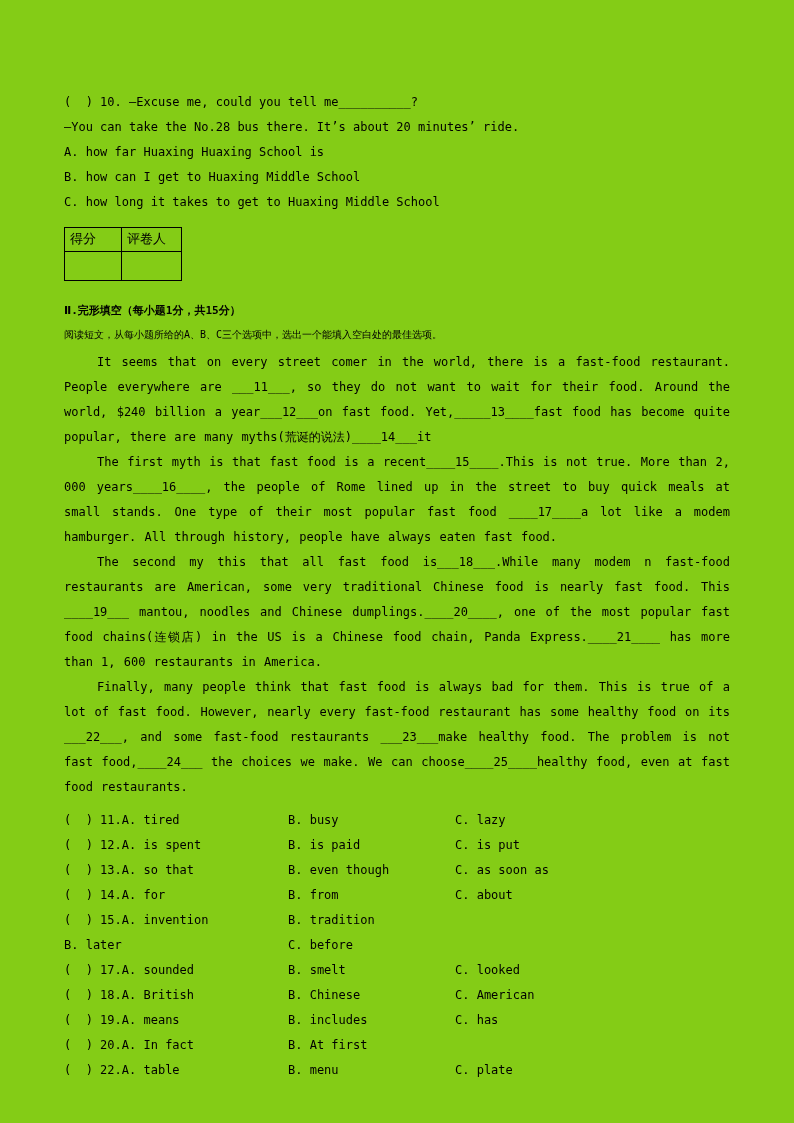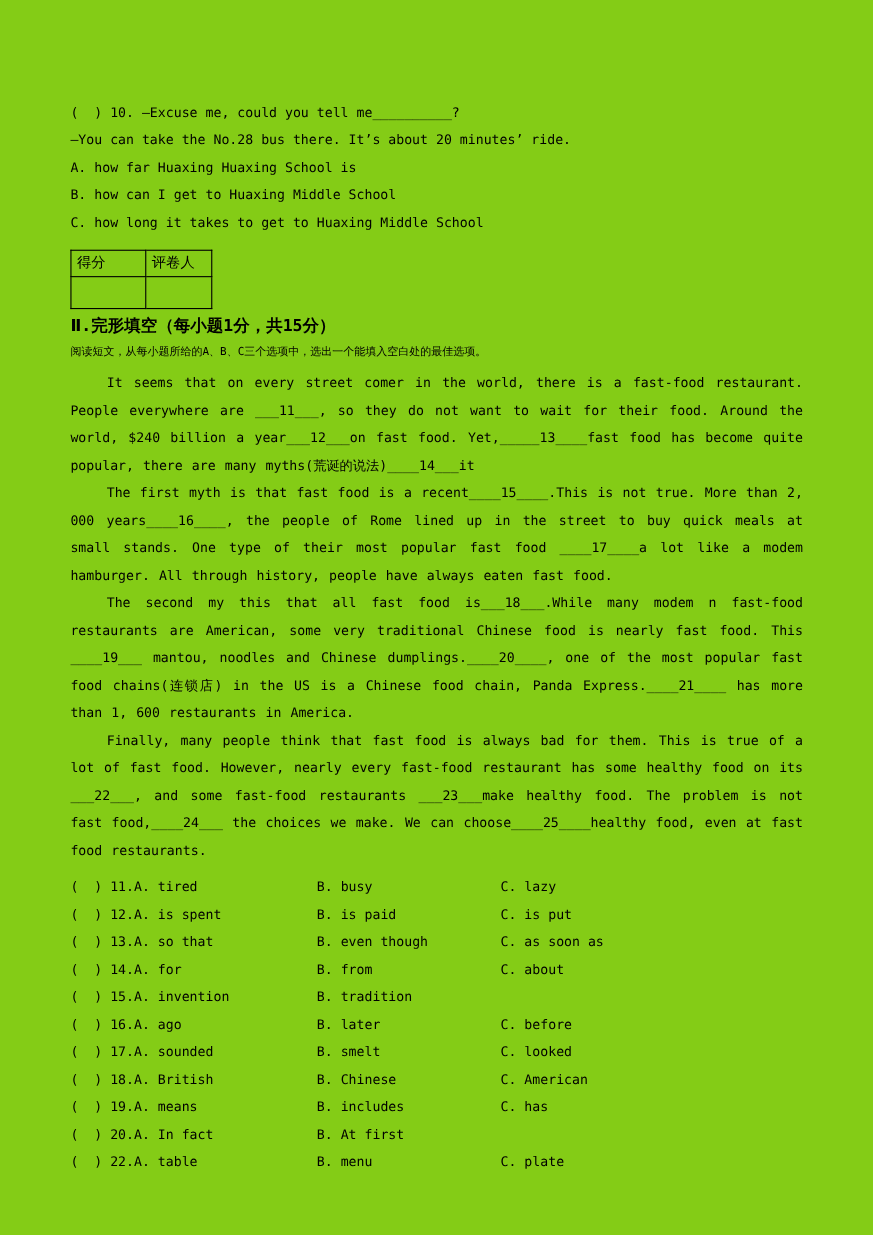--- a/index.html
+++ b/index.html
@@ -27,25 +27,25 @@
     table-layout: fixed;
   }
   .score-table td {
     border: 1px solid #000;
     font-size: 13px;
     padding: 2px 4px 2px 5px;
     vertical-align: top;
   }
   .score-table tr.labels td { height: 24px; }
   .score-table tr.blanks td { height: 29px; }
-  .score-table td.c1 { width: 68px; }
+  .score-table td.c1 { width: 57px; }
   .score-table td.c2 { width: 60px; }
   .section-title {
-    margin-top: 3px;
-    font-size: 15px;
+    margin-top: 17px;
+    font-size: 11px;
     font-weight: bold;
     line-height: 25px;
   }
   .instruction {
     font-size: 10px;
     line-height: 24px;
   }
   .passage { margin-top: 3px; }
   .passage p {
     line-height: 25px;
@@ -116,21 +116,20 @@
     <div class="opt-row">
       <span>(  ) 14.A. for</span>
       <span>B. from</span>
       <span>C. about</span>
     </div>
     <div class="opt-row">
       <span>(  ) 15.A. invention</span>
       <span>B. tradition</span>
     </div>
     <div class="opt-row">
-      <span>(  ) 16.A. ago</span>
       <span>B. later</span>
       <span>C. before</span>
     </div>
     <div class="opt-row">
       <span>(  ) 17.A. sounded</span>
       <span>B. smelt</span>
       <span>C. looked</span>
     </div>
     <div class="opt-row">
       <span>(  ) 18.A. British</span>

